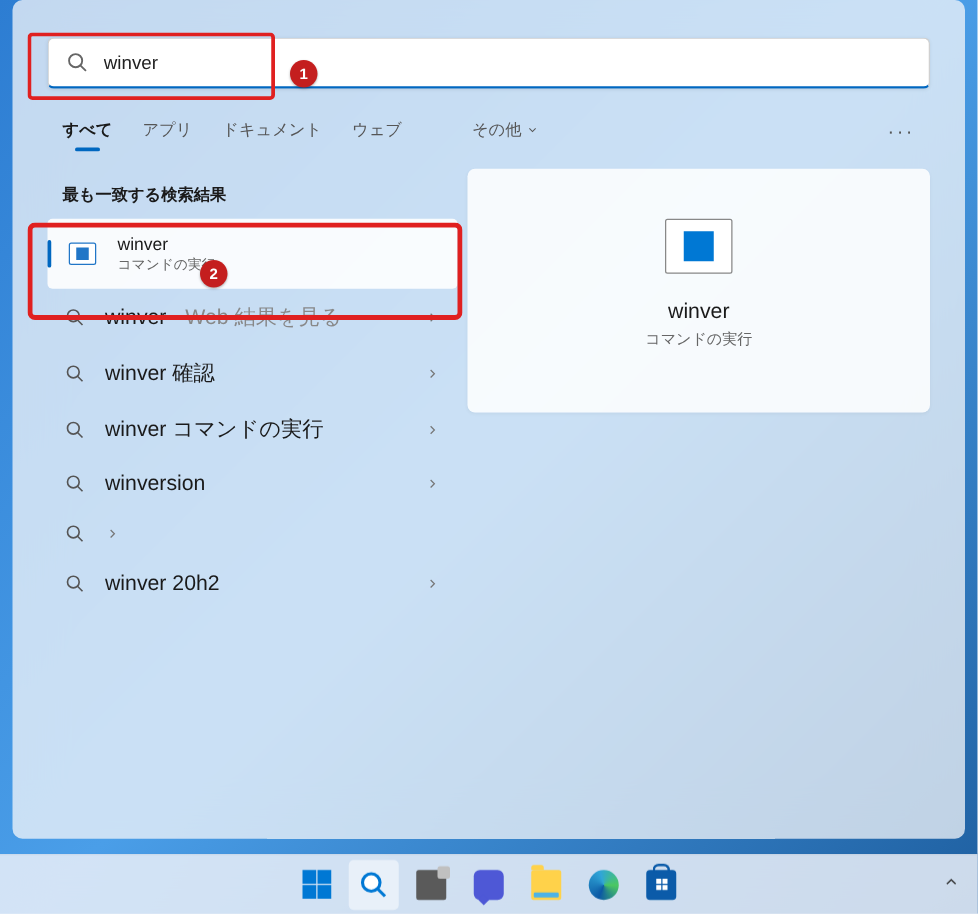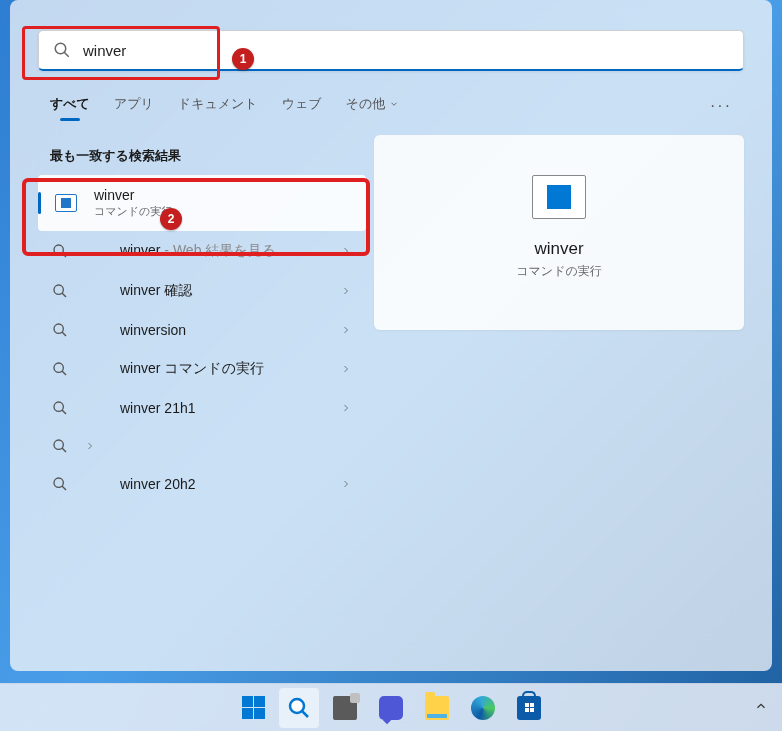--- a/index.html
+++ b/index.html
@@ -9,41 +9,41 @@
 
 .search-bar-container { padding: 30px 28px 16px 28px; }
 .search-bar { display: flex; align-items: center; background: #fff; border-radius: 5px; border: 1px solid #d0d0d0; border-bottom: 2px solid #0067c0; padding: 10px 14px; box-shadow: 0 1px 3px rgba(0,0,0,0.08); }
 .search-bar svg { width: 18px; height: 18px; margin-right: 12px; flex-shrink: 0; }
 .search-bar input { border: none; outline: none; font-size: 15px; flex: 1; background: transparent; color: #222; }
 
 .tabs { display: flex; align-items: center; padding: 0 40px; gap: 24px; font-size: 13px; color: #555; position: relative; }
 .tab { padding: 8px 0 12px 0; cursor: pointer; position: relative; }
 .tab.active { color: #1a1a1a; font-weight: 600; }
 .tab.active::after { content: ''; position: absolute; bottom: 4px; left: 50%; transform: translateX(-50%); width: 20px; height: 3px; background: #0067c0; border-radius: 2px; }
-.tab-other { display: flex; align-items: center; gap: 4px; }
+.tab-other { display: flex; align-items: center; gap: 4px; margin-left: 32px; }
 .tabs-more { margin-left: auto; color: #555; font-size: 16px; letter-spacing: 2px; cursor: pointer; }
 
 .content-area { display: flex; padding: 10px 28px 20px 28px; gap: 8px; }
 
 .left-column { flex: 1; min-width: 0; }
 .section-header { font-size: 13px; font-weight: 600; color: #1a1a1a; padding: 12px 12px 10px 12px; }
 
 .result-item { display: flex; align-items: center; padding: 12px 14px; border-radius: 4px; cursor: pointer; position: relative; }
 .result-item.selected { background: rgba(255,255,255,0.9); }
 .result-item.selected::before { content: ''; position: absolute; left: 0; top: 50%; transform: translateY(-50%); width: 3px; height: 22px; background: #0067c0; border-radius: 2px; }
 .result-icon { width: 28px; height: 28px; margin-right: 14px; flex-shrink: 0; display: flex; align-items: center; justify-content: center; }
 .app-icon-small { width: 22px; height: 18px; background: #fff; border: 1px solid #2176c7; border-radius: 2px; display: flex; align-items: center; justify-content: center; }
 .app-icon-small-inner { width: 10px; height: 10px; background: #2176c7; }
 .result-text { display: flex; flex-direction: column; }
 .result-title { font-size: 14px; color: #1a1a1a; font-weight: 500; }
 .result-subtitle { font-size: 11px; color: #666; margin-top: 1px; }
 
 .search-list-item { display: flex; align-items: center; padding: 11px 14px; cursor: pointer; border-radius: 4px; }
 .search-list-item svg.s-icon { width: 16px; height: 16px; margin-right: 16px; flex-shrink: 0; }
-.search-list-item .s-text { flex: 1; font-size: 14px; color: #1a1a1a; margin-left: 36px; }
+.search-list-item .s-text { flex: 1; font-size: 17px; color: #1a1a1a; }
 .search-list-item .s-text .faded { color: #888; }
 .search-list-item .s-text b { font-weight: 400; }
 .search-list-item svg.chev { width: 12px; height: 12px; }
 
 .right-column { width: 370px; background: rgba(255,255,255,0.85); border-radius: 6px; padding: 40px 20px 20px 20px; box-shadow: 0 1px 3px rgba(0,0,0,0.05); align-self: flex-start; }
 .preview-icon { width: 54px; height: 44px; margin: 0 auto 20px auto; background: #fff; border: 1px solid #888; border-radius: 2px; display: flex; align-items: center; justify-content: center; }
 .preview-icon-inner { width: 24px; height: 24px; background: #0078d4; }
 .preview-title { text-align: center; font-size: 17px; color: #1a1a1a; margin-bottom: 4px; }
 .preview-subtitle { text-align: center; font-size: 12px; color: #666; margin-bottom: 30px; }
 
@@ -150,41 +150,31 @@
             <span class="s-text">winver <b>確認</b></span>
             <svg class="chev" viewBox="0 0 24 24">
               <polyline points="9 6 15 12 9 18" fill="none" stroke="#777" stroke-width="2"></polyline>
             </svg>
           </div>
           <div class="search-list-item">
             <svg class="s-icon" viewBox="0 0 24 24">
               <circle cx="10" cy="10" r="7" fill="none" stroke="#555" stroke-width="2"></circle>
               <line x1="21" y1="21" x2="15" y2="15" stroke="#555" stroke-width="2"></line>
             </svg>
+            <span class="s-text">winver <b>コマンドの実行</b></span>
+            <svg class="chev" viewBox="0 0 24 24">
+              <polyline points="9 6 15 12 9 18" fill="none" stroke="#777" stroke-width="2"></polyline>
+            </svg>
+          </div>
+          <div class="search-list-item">
+            <svg class="s-icon" viewBox="0 0 24 24">
+              <circle cx="10" cy="10" r="7" fill="none" stroke="#555" stroke-width="2"></circle>
+              <line x1="21" y1="21" x2="15" y2="15" stroke="#555" stroke-width="2"></line>
+            </svg>
             <span class="s-text">winver<b>sion</b></span>
-            <svg class="chev" viewBox="0 0 24 24">
-              <polyline points="9 6 15 12 9 18" fill="none" stroke="#777" stroke-width="2"></polyline>
-            </svg>
-          </div>
-          <div class="search-list-item">
-            <svg class="s-icon" viewBox="0 0 24 24">
-              <circle cx="10" cy="10" r="7" fill="none" stroke="#555" stroke-width="2"></circle>
-              <line x1="21" y1="21" x2="15" y2="15" stroke="#555" stroke-width="2"></line>
-            </svg>
-            <span class="s-text">winver <b>コマンドの実行</b></span>
-            <svg class="chev" viewBox="0 0 24 24">
-              <polyline points="9 6 15 12 9 18" fill="none" stroke="#777" stroke-width="2"></polyline>
-            </svg>
-          </div>
-          <div class="search-list-item">
-            <svg class="s-icon" viewBox="0 0 24 24">
-              <circle cx="10" cy="10" r="7" fill="none" stroke="#555" stroke-width="2"></circle>
-              <line x1="21" y1="21" x2="15" y2="15" stroke="#555" stroke-width="2"></line>
-            </svg>
-            <span class="s-text">winver <b>21h1</b></span>
             <svg class="chev" viewBox="0 0 24 24">
               <polyline points="9 6 15 12 9 18" fill="none" stroke="#777" stroke-width="2"></polyline>
             </svg>
           </div>
           <div class="search-list-item">
             <svg class="s-icon" viewBox="0 0 24 24">
               <circle cx="10" cy="10" r="7" fill="none" stroke="#555" stroke-width="2"></circle>
               <line x1="21" y1="21" x2="15" y2="15" stroke="#555" stroke-width="2"></line>
             </svg>
             <svg class="chev" viewBox="0 0 24 24">

